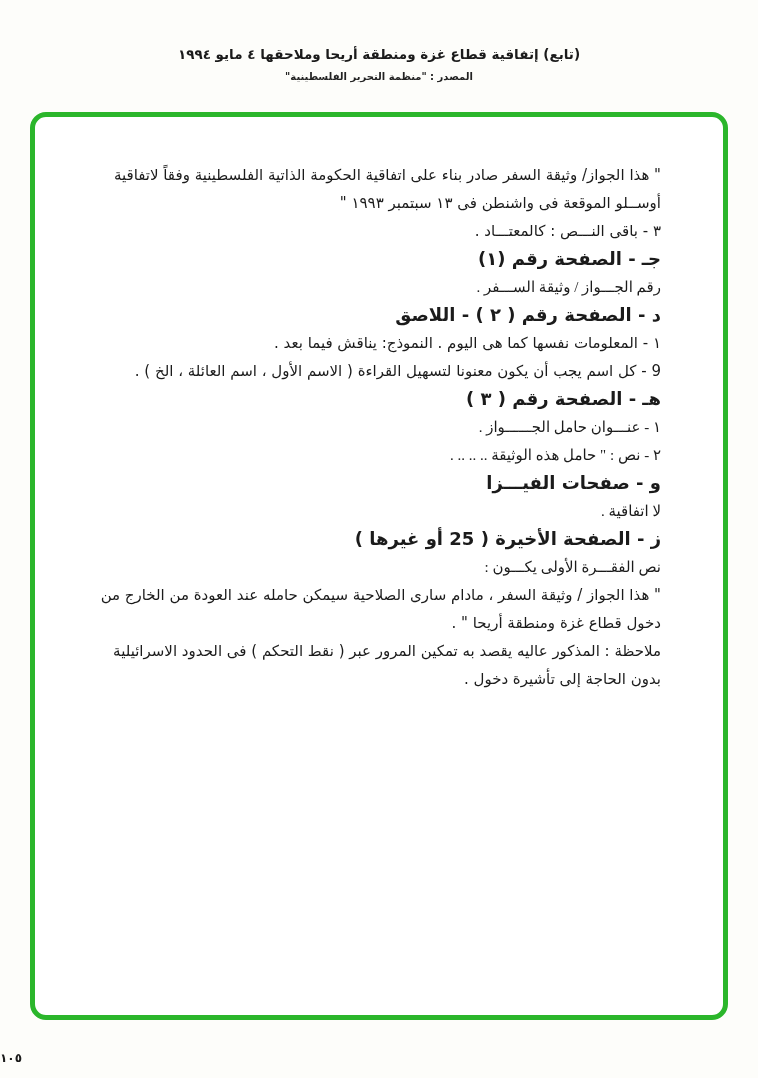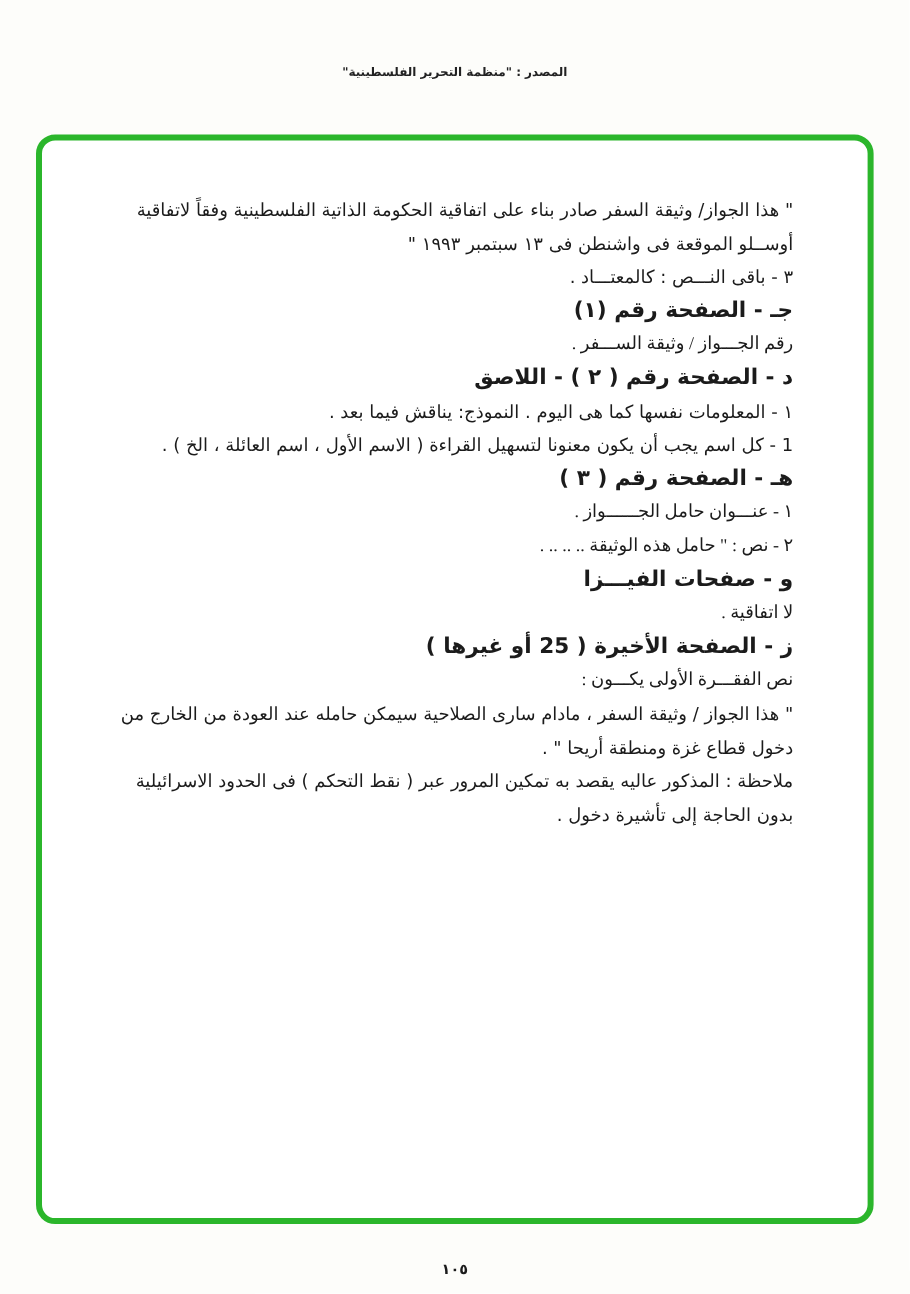--- a/index.html
+++ b/index.html
@@ -47,46 +47,46 @@
   .indent-2 { margin-right: 58px; }
   .indent-3 { margin-right: 92px; }
   .sub-item { margin-right: 18px; margin-bottom: 8px; }
   .hang     { padding-right: 26px; text-indent: -26px; }
   .para     { margin-bottom: 9px; }
   .note     { margin-top: 4px; }
 
   .page-footer {
     position: absolute;
     bottom: 12px; left: 0; right: 0;
-    text-align: center;
   }
   .page-number { font-size: 12px; font-weight: bold; }
 </style>
 </head>
 <body>
 
 <div class="page">
 
   <div class="doc-header">
+    <div class="header-title">(تابع) إتفاقية قطاع غزة ومنطقة أريحا وملاحقها ٤ مايو ١٩٩٤</div>
     <div class="header-source">المصدر :  "منظمة التحرير الفلسطينية"</div>
   </div>
 
   <div class="frame" style="border-color: rgb(43, 182, 43);">
     <div class="content" dir="rtl">
 
       <p class="quote">" هذا الجواز/ وثيقة السفر صادر بناء على اتفاقية الحكومة الذاتية الفلسطينية وفقاً لاتفاقية أوســلو الموقعة فى واشنطن فى ١٣ سبتمبر ١٩٩٣ "</p>
 
       <p class="item">٣ - باقى النـــص  :  كالمعتـــاد .</p>
 
       <h3 class="heading">جـ - الصفحة رقم (١)</h3>
       <p class="sub indent-1">رقم الجـــواز /  وثيقة الســـفر .</p>
 
       <h3 class="heading">د - الصفحة رقم ( ٢ ) - اللاصق</h3>
       <p class="sub-item">١ - المعلومات نفسها كما هى اليوم . النموذج: يناقش فيما بعد .</p>
-      <p class="sub-item hang">1 - كل اسم يجب أن يكون معنونا لتسهيل القراءة ( الاسم الأول ، اسم العائلة ، الخ ) .</p>
+      <p class="sub-item hang">9 - كل اسم يجب أن يكون معنونا لتسهيل القراءة ( الاسم الأول ، اسم العائلة ، الخ ) .</p>
 
       <h3 class="heading">هـ - الصفحة رقم ( ٣ )</h3>
       <p class="sub indent-2">١ - عنـــوان حامل الجــــــواز .</p>
       <p class="sub indent-2">٢ - نص :  " حامل هذه الوثيقة  ..  ..  ..   .</p>
 
       <h3 class="heading">و - صفحات الفيـــزا</h3>
       <p class="sub indent-3">لا اتفاقية .</p>
 
       <h3 class="heading">ز - الصفحة الأخيرة ( 25   أو غيرها )</h3>
       <p class="sub indent-1">نص الفقـــرة الأولى يكـــون :</p>

